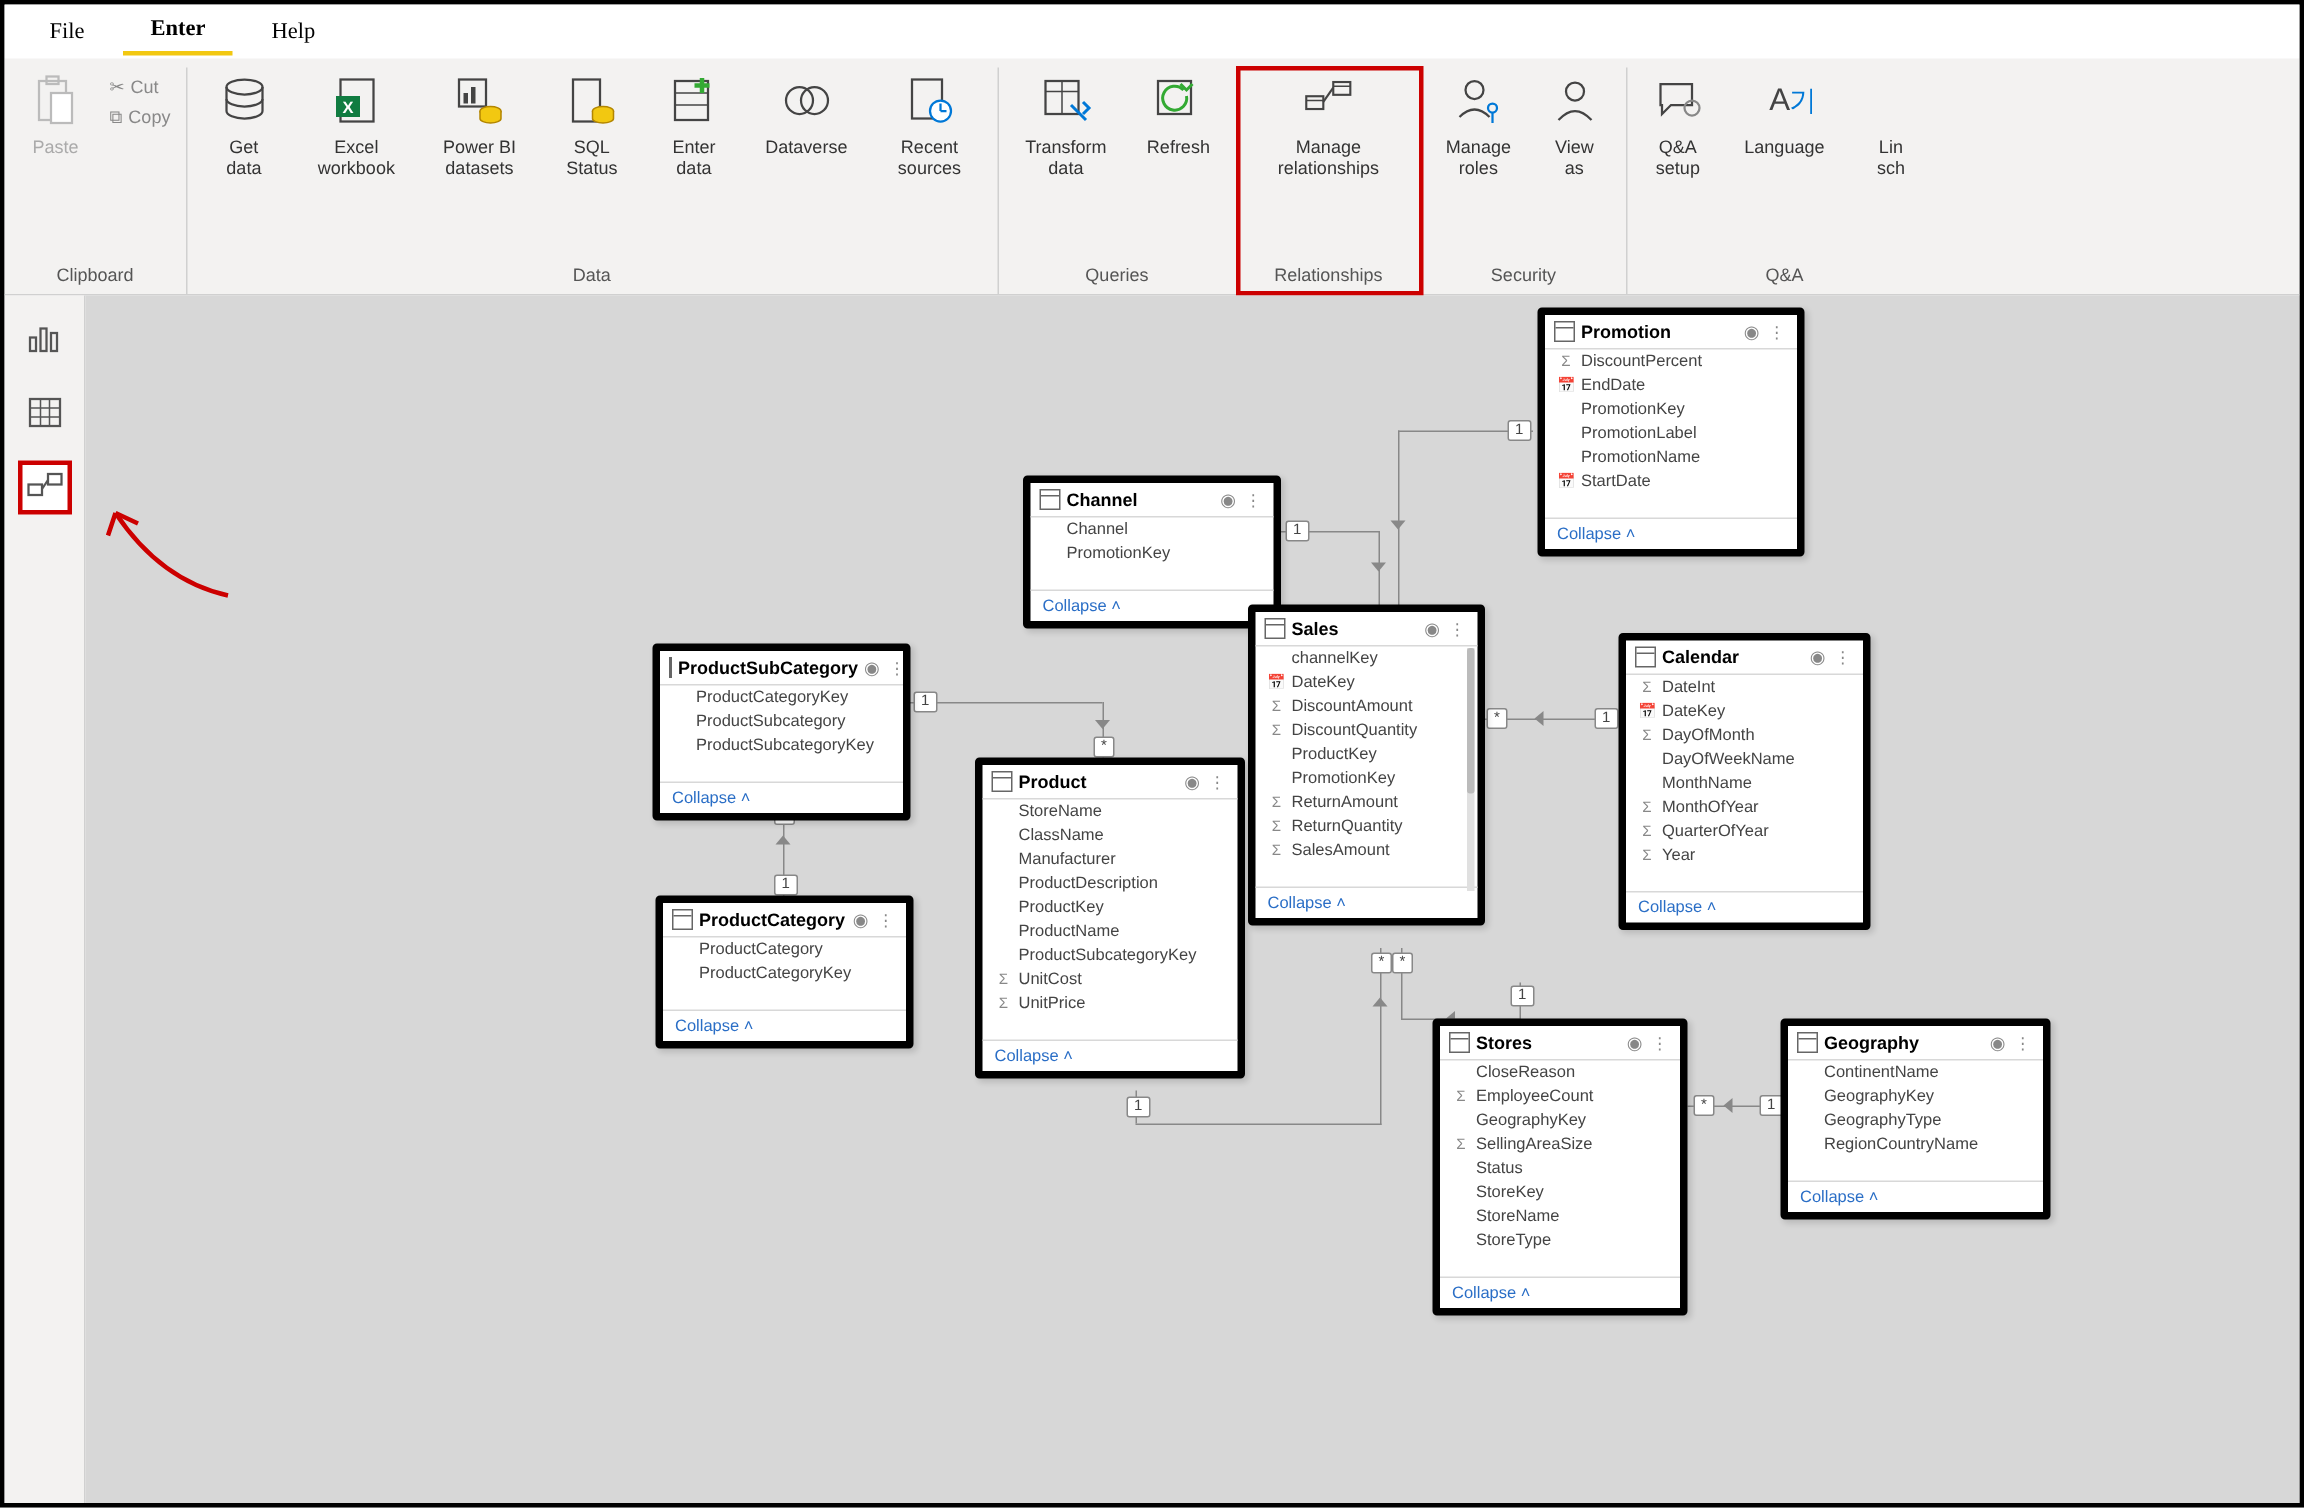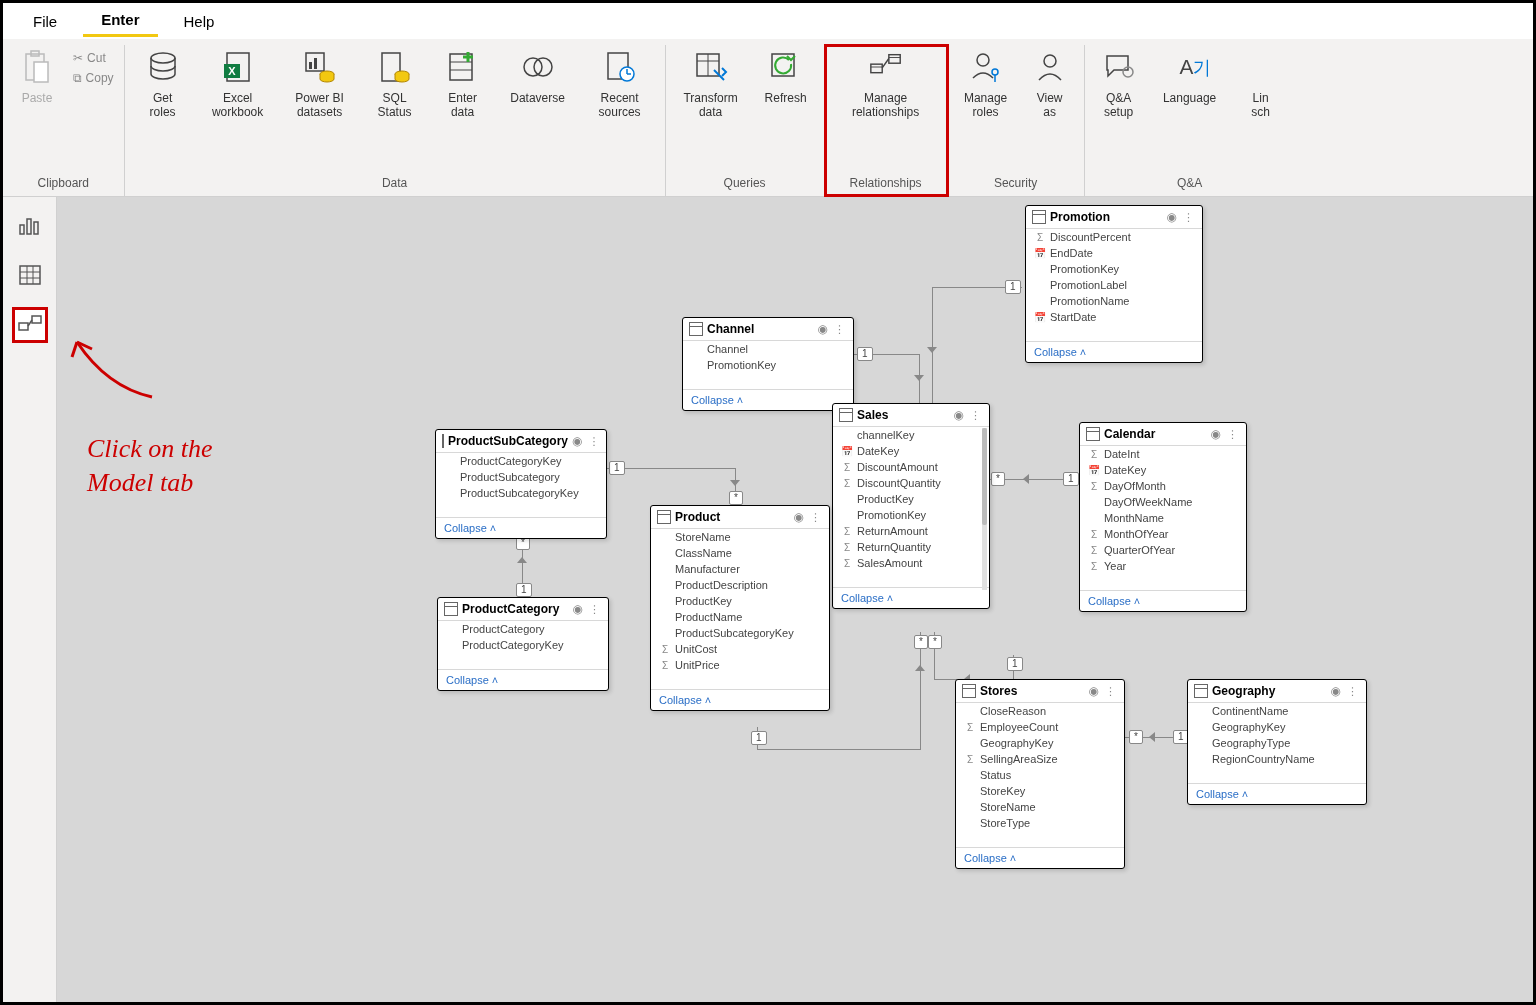--- a/index.html
+++ b/index.html
@@ -18,20 +18,21 @@
   display:flex;
   align-items:center;
   padding: 0 12px;
   gap: 8px;
   background:#fff;
   font-size: 15px;
 }
 .menubar .tab {
   padding: 6px 18px;
   cursor:pointer;
+  font-family:Liberation Serif, serif;
 }
 .menubar .tab.active {
   font-weight:600;
   border-bottom: 3px solid #f2c811;
 }
 .ribbon {
   display:flex;
   background:#f3f2f1;
   border-bottom:1px solid #d0d0d0;
   height: 158px;
@@ -126,21 +127,21 @@
 }
 .canvas {
   position:relative;
   flex:1;
   background:#d7d7d7;
   overflow:hidden;
 }
 .table-card {
   position:absolute;
   background:#fff;
-  border:1px solid #000000;
+  border:5px solid #000000;
   border-radius:3px;
   box-shadow: 2px 2px 4px rgba(0,0,0,0.15);
   font-size:11px;
   width:170px;
 }
 .table-head {
   display:flex;
   align-items:center;
   padding:4px 6px;
   border-bottom:1px solid #d8d8d8;
@@ -276,21 +277,21 @@
     <div class="ribbon-row">
       <div class="ribbon-btn">
         <div class="ribbon-icon">
             <svg width="34" height="34" viewBox="0 0 34 34">
               <ellipse cx="17" cy="8" rx="12" ry="5" fill="none" stroke="#444" stroke-width="1.5"></ellipse>
               <path d="M5 8 V24 a12 5 0 0 0 24 0 V8" fill="none" stroke="#444" stroke-width="1.5"></path>
               <path d="M5 16 a12 5 0 0 0 24 0" fill="none" stroke="#444" stroke-width="1.5"></path>
             </svg>
           </div>
         <span style="white-space:pre-line">Get
-roles</span>
+data</span>
       </div>
       <div class="ribbon-btn wide">
         <div class="ribbon-icon">
             <svg width="34" height="34" viewBox="0 0 34 34">
               <rect x="6" y="3" width="22" height="28" fill="none" stroke="#444" stroke-width="1.5"></rect>
               <rect x="3" y="14" width="16" height="14" fill="#107c41"></rect>
               <text x="11" y="25" fill="#fff" font-size="11" text-anchor="middle" font-weight="bold">X</text>
             </svg>
           </div>
         <span style="white-space:pre-line">Excel
@@ -491,22 +492,20 @@
         </svg>
     </div>
   </div>
 
   <div class="canvas">
 
     <svg class="arrow" style="left:10px;top:130px" width="100" height="80">
       <path d="M85 70 Q40 60 10 15" fill="none" stroke="#c00" stroke-width="3"></path>
       <path d="M10 15 L5 30 M10 15 L25 22" fill="none" stroke="#c00" stroke-width="3"></path>
     </svg>
-    <div class="annotation" style="left:30px;top:235px;white-space:pre-line">Click on the
-Model tab</div>
 
     <div class="rel-line" style="left:795px;top:157px;width:68px;height:1px"></div>
     <div class="rel-line" style="left:862px;top:157px;width:1px;height:65px"></div>
     <div class="rel-badge" style="left:800px;top:150px">1</div>
     <div class="rel-badge" style="left:856px;top:210px">*</div>
     <div class="rel-arrow" style="left:857px;top:178px;border-top:6px solid #888"></div>
 
     <div class="rel-line" style="left:875px;top:90px;width:90px;height:1px"></div>
     <div class="rel-line" style="left:875px;top:90px;width:1px;height:132px"></div>
     <div class="rel-badge" style="left:948px;top:83px">1</div>

